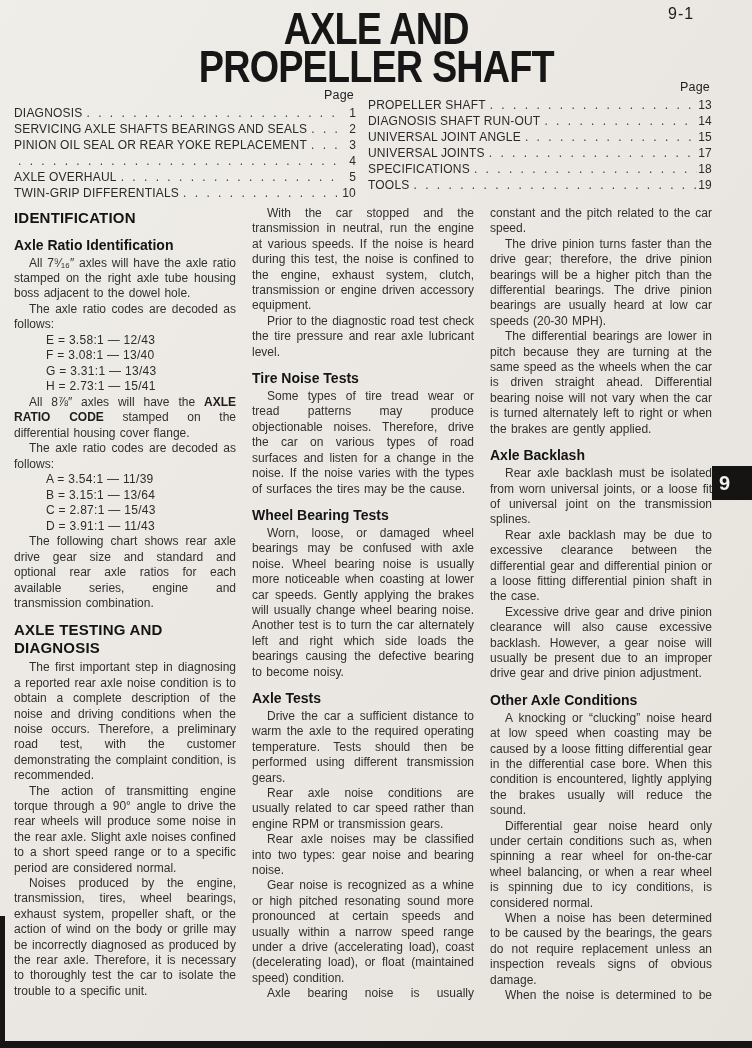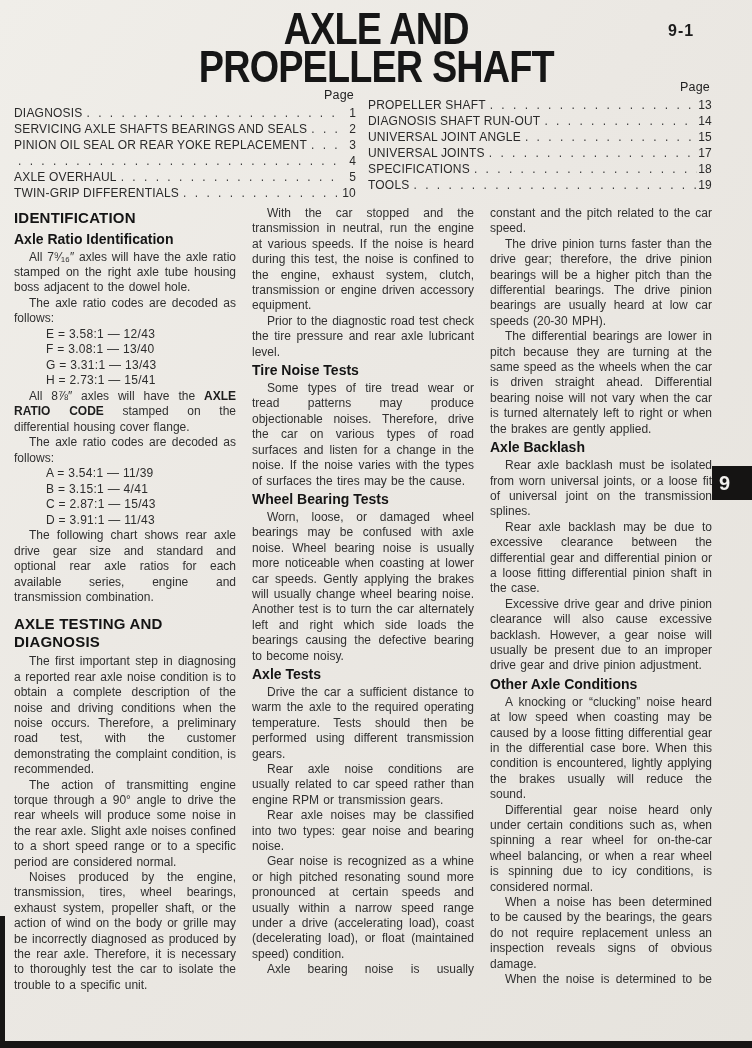--- a/index.html
+++ b/index.html
@@ -2,42 +2,42 @@
 <html><head>
 <meta charset="utf-8">
 <style>
   html,body{margin:0;padding:0;background:#cfcdc9;}
   .sheet{
     position:relative;width:752px;height:1048px;overflow:hidden;
     background:linear-gradient(125deg,#f0eee9 0%,#ebe8e3 45%,#e6e3dd 100%);
     font-family:"Liberation Sans","DejaVu Sans",sans-serif;
     color:#2e2e2e;
   }
-  .pageno{position:absolute;top:22px;left:668px;width:60px;font-size:16px;font-weight:bold;letter-spacing:1px;color:#1c1c1c;}
+  .pageno{position:absolute;top:5px;left:668px;width:60px;font-size:16px;font-weight:normal;letter-spacing:1px;color:#1c1c1c;}
   .title{position:absolute;top:10px;left:0;width:752px;margin:0;text-align:center;
     font-size:45px;line-height:38px;font-weight:bold;color:#161616;letter-spacing:-1px;}
   .title span{display:inline-block;transform:scaleX(0.84);transform-origin:center;}
   .toc{position:absolute;font-size:12px;color:#2a2a2a;letter-spacing:0.2px;}
   .toc-left{left:14px;top:88px;width:342px;}
   .toc-right{left:368px;top:80px;width:344px;}
   .toc-header{text-align:right;font-size:12.5px;margin-bottom:3px;padding-right:2px;color:#222;}
   .toc-row{display:flex;align-items:baseline;line-height:16px;}
   .toc-label{white-space:nowrap;}
   .toc-dots{flex:1;overflow:hidden;white-space:nowrap;letter-spacing:2.5px;margin:0 1px 0 4px;color:#3a3a3a;}
   .toc-page{white-space:nowrap;min-width:12px;text-align:right;}
   .body{position:absolute;left:14px;top:206px;width:700px;height:836px;overflow:hidden;
     display:flex;gap:16px;}
   .col{flex:0 0 222px;width:222px;}
   .para{margin:0;font-size:12px;line-height:15.4px;text-align:justify;text-indent:15px;
     word-spacing:1px;color:#303030;}
   .para.noindent{text-indent:0;}
   .para.jlast{text-align-last:justify;}
   .para b{color:#1d1d1d;}
   .hcaps{font-weight:bold;font-size:15px;line-height:17.5px;margin:10px 0 4px;color:#141414;letter-spacing:0.2px;}
-  .hsec{font-weight:bold;font-size:14px;line-height:16px;margin:2px 0 3px;color:#141414;}
+  .hsec{font-weight:bold;font-size:14px;line-height:16px;margin:10px 0 3px;color:#141414;}
   .col > .hcaps:first-child{margin-top:3px;}
   .codelist{padding-left:32px;font-size:12px;line-height:15.6px;color:#2c2c2c;letter-spacing:0.3px;}
   .tab9{position:absolute;left:712px;top:466px;width:40px;height:34px;background:#151413;
     color:#f0efec;font-size:20px;font-weight:bold;display:flex;align-items:center;
     padding-left:7px;box-sizing:border-box;}
   .edge-left{position:absolute;left:0;top:916px;width:5px;height:132px;background:#171615;}
   .edge-bottom{position:absolute;left:0;bottom:0;width:752px;height:7px;background:#171615;}
 </style>
 </head>
 <body>
@@ -127,21 +127,21 @@
         <div class="codelist">
           <div class="codeline">E = 3.58:1 — 12/43</div>
           <div class="codeline">F = 3.08:1 — 13/40</div>
           <div class="codeline">G = 3.31:1 — 13/43</div>
           <div class="codeline">H = 2.73:1 — 15/41</div>
         </div>
         <p class="para"><span>All 8⅞″ axles will have the </span><b>AXLE RATIO CODE</b><span> stamped on the differential housing cover flange.</span></p>
         <p class="para"><span>The axle ratio codes are decoded as follows:</span></p>
         <div class="codelist">
           <div class="codeline">A = 3.54:1 — 11/39</div>
-          <div class="codeline">B = 3.15:1 — 4/41</div>
+          <div class="codeline">B = 3.15:1 — 13/64</div>
           <div class="codeline">C = 2.87:1 — 15/43</div>
           <div class="codeline">D = 3.91:1 — 11/43</div>
         </div>
         <p class="para"><span>The following chart shows rear axle drive gear size and standard and optional rear axle ratios for each available series, engine and transmission combination.</span></p>
         <div class="hcaps">AXLE TESTING AND DIAGNOSIS</div>
         <p class="para"><span>The first important step in diagnosing a reported rear axle noise condition is to obtain a complete description of the noise and driving conditions when the noise occurs. Therefore, a preliminary road test, with the customer demonstrating the complaint condition, is recommended.</span></p>
         <p class="para"><span>The action of transmitting engine torque through a 90° angle to drive the rear wheels will produce some noise in the rear axle. Slight axle noises confined to a short speed range or to a specific period are considered normal.</span></p>
         <p class="para"><span>Noises produced by the engine, transmission, tires, wheel bearings, exhaust system, propeller shaft, or the action of wind on the body or grille may be incorrectly diagnosed as produced by the rear axle. Therefore, it is necessary to thoroughly test the car to isolate the trouble to a specific unit.</span></p>
       </div>
       <div class="col">

